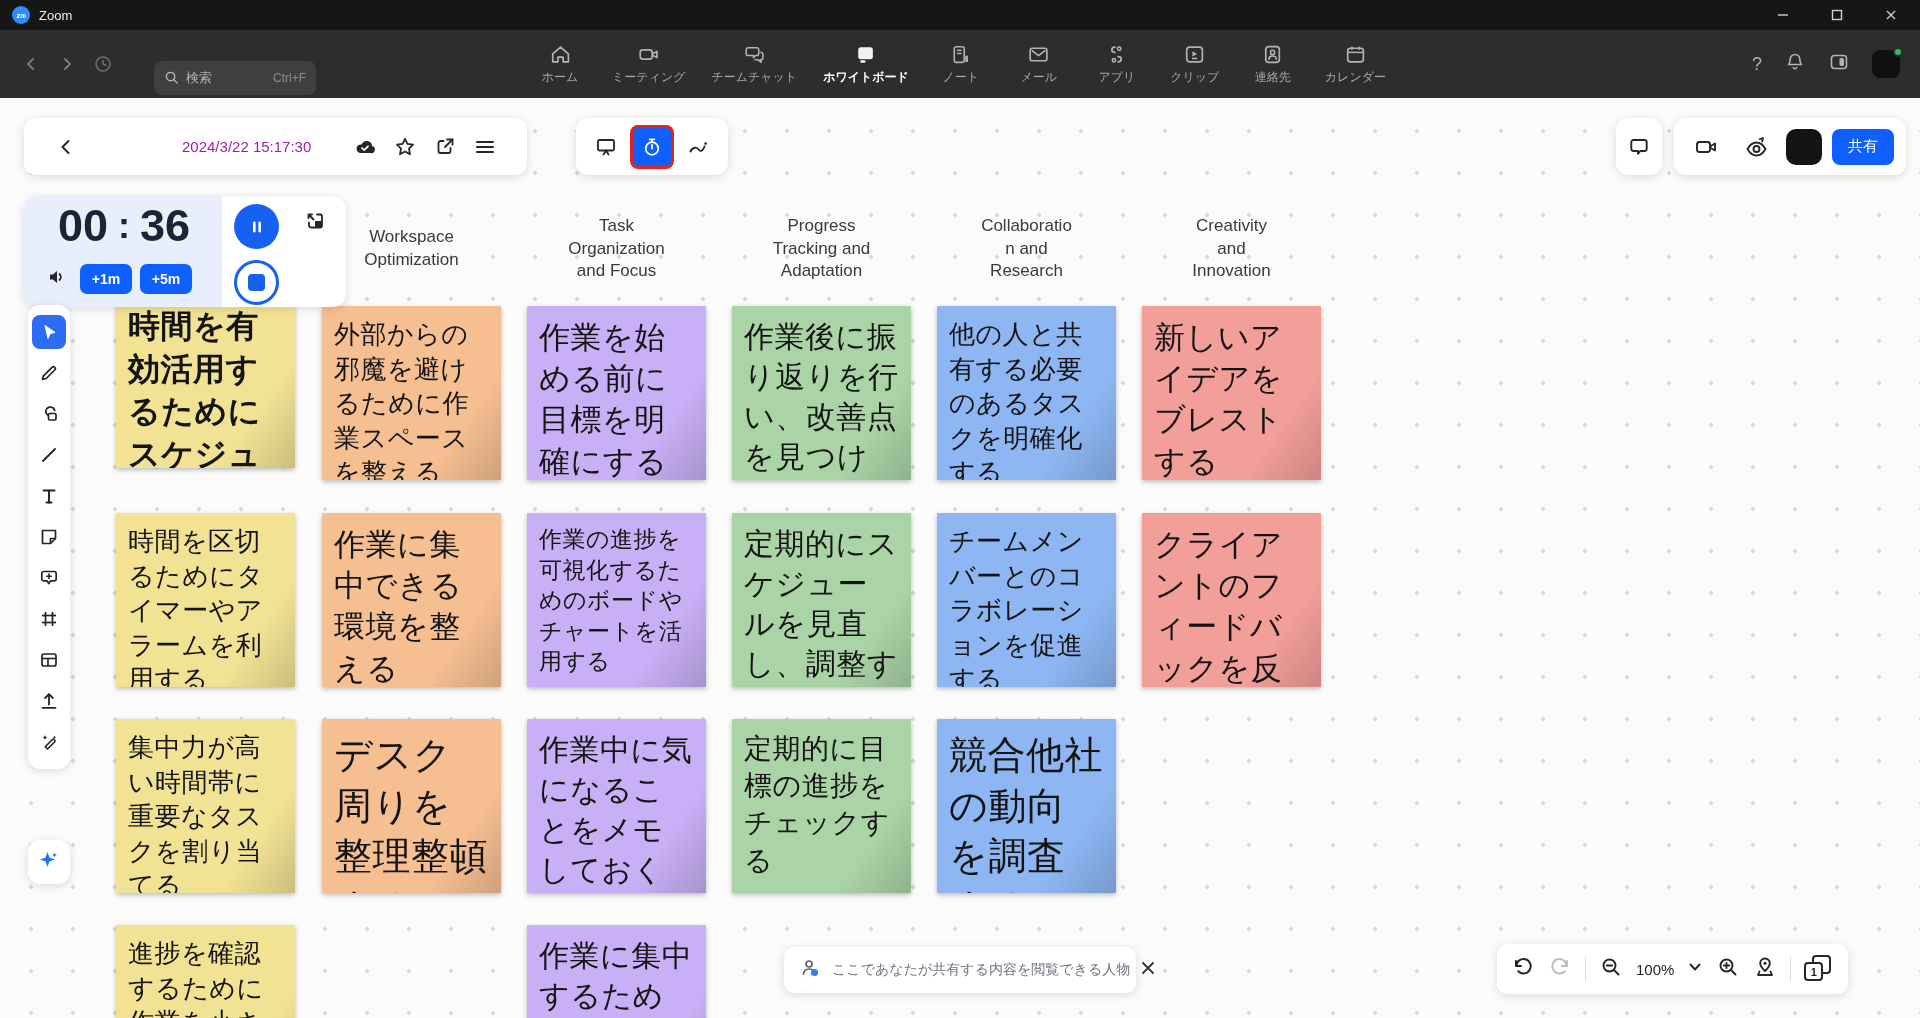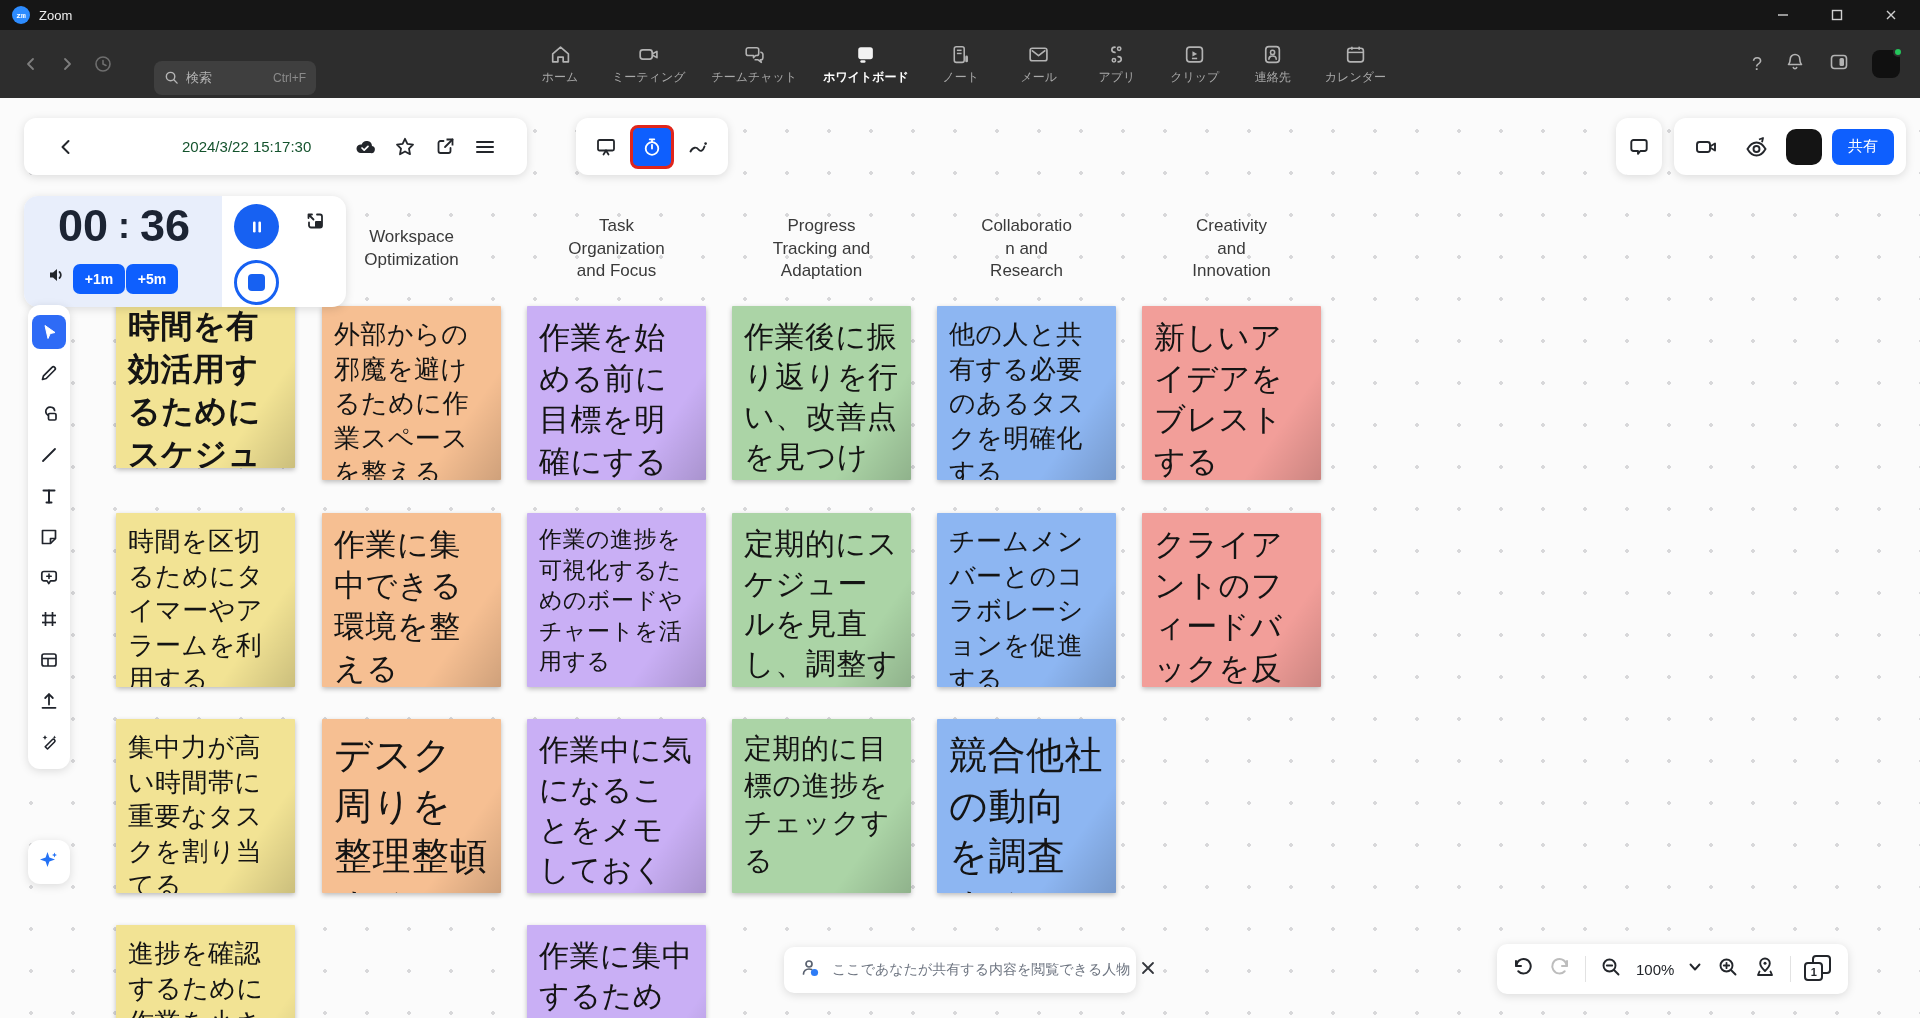--- a/index.html
+++ b/index.html
@@ -44,38 +44,38 @@
     color:#3a3a3a; z-index:1; }
   .note { position:absolute; width:179px; height:174px; padding:11px 12px; color:#141414;
     line-height:1.33; z-index:1; box-shadow:0 2px 5px rgba(0,0,0,0.25); border-radius:1px;
     overflow:hidden; letter-spacing:0.5px; }
 
   
   .card { position:absolute; background:#fff; border-radius:12px; box-shadow:0 2px 10px rgba(0,0,0,0.13);
     z-index:5; display:flex; align-items:center; }
 
   .board-toolbar { left:24px; top:118px; height:57px; padding:0 22px; gap:0; }
-  .board-toolbar .timestamp { font-size:15px; color:#14532d; margin:0 34px 0 96px; }
+  .board-toolbar .timestamp { font-size:15px; color:#a21caf; margin:0 34px 0 96px; }
   .tbtn { width:40px; height:40px; display:flex; align-items:center; justify-content:center; border-radius:8px; }
   .tools2 { left:576px; top:118px; height:57px; padding:0 10px; gap:4px; }
   .timer-btn { width:44px; height:44px; border-radius:8px; background:#0E5FFE; border:3px solid #e0261c;
     display:flex; align-items:center; justify-content:center; }
 
   .chat-card { left:1616px; top:118px; width:46px; height:57px; justify-content:center; }
   .meet-card { left:1674px; top:118px; height:57px; padding:0 12px; gap:10px; }
   .avatar-sq { width:36px; height:36px; border-radius:10px; background:#141414; }
   .share-btn { height:36px; padding:0 16px; border-radius:8px; background:#0E5FFE; color:#fff;
     font-size:15px; font-weight:normal; display:flex; align-items:center; border:none; }
 
   
   .timer-panel { left:24px; top:196px; width:322px; height:111px; border-radius:14px; overflow:hidden; }
   .timer-left { position:absolute; left:0; top:0; width:198px; height:111px; background:#e8eefb; }
   .timer-digits { position:absolute; left:20px; top:4px; width:160px; display:flex; gap:10px;
     justify-content:center; font-size:45px; font-weight:600; color:#1c2433; }
-  .timer-row { position:absolute; left:0px; top:68px; width:198px; display:flex; gap:1px; padding-left:22px; }
+  .timer-row { position:absolute; left:0px; top:68px; width:198px; display:flex; align-items:center; gap:8px; padding-left:22px; }
   .mini-btn { width:52px; height:30px; border-radius:7px; background:#0E5FFE; color:#fff; font-size:14px;
     font-weight:bold; display:flex; align-items:center; justify-content:center; border:none; }
   .pause-btn { position:absolute; left:210px; top:8px; width:45px; height:45px; border-radius:50%;
     background:#1761f2; display:flex; align-items:center; justify-content:center; border:none; }
   .stop-btn { position:absolute; left:210px; top:64px; width:45px; height:45px; border-radius:50%;
     background:#fff; border:3px solid #1761f2; display:flex; align-items:center; justify-content:center; }
   .stop-sq { width:17px; height:17px; border-radius:4px; background:#1761f2; }
   .pip { position:absolute; left:280px; top:14px; }
 
   

